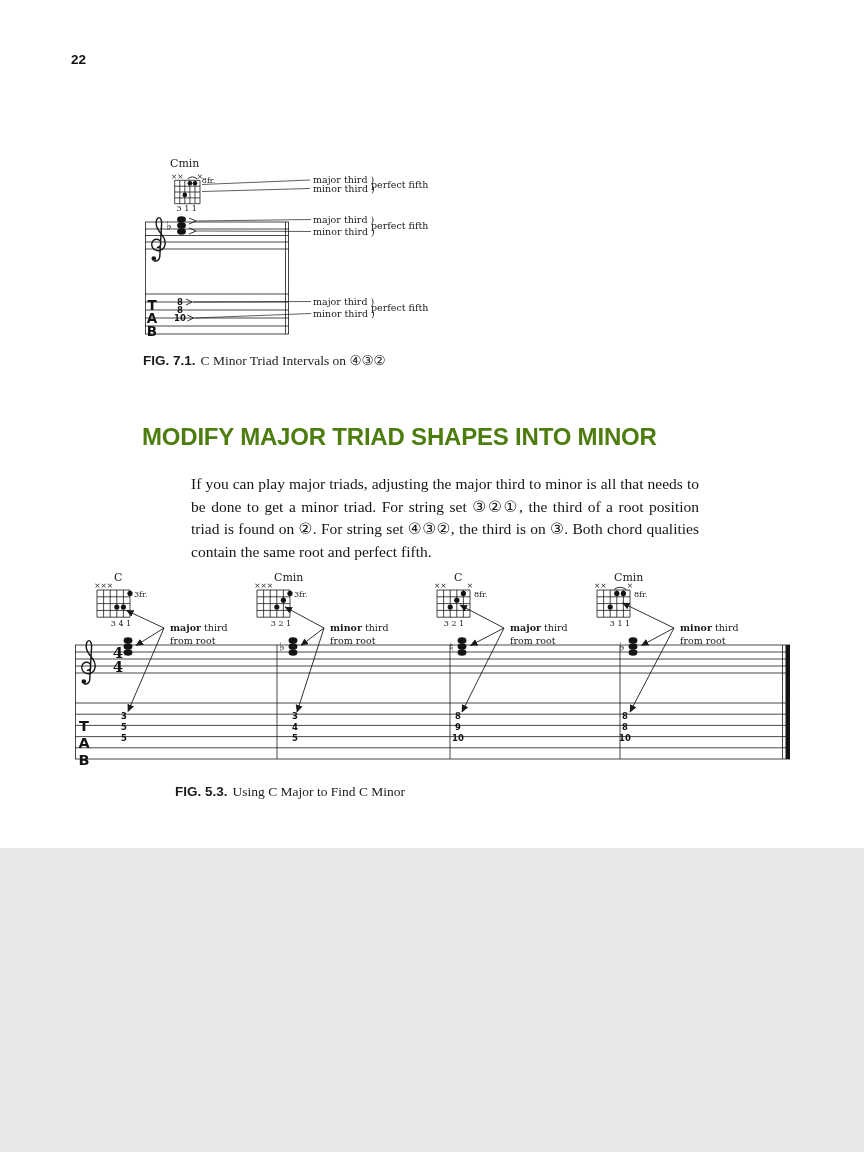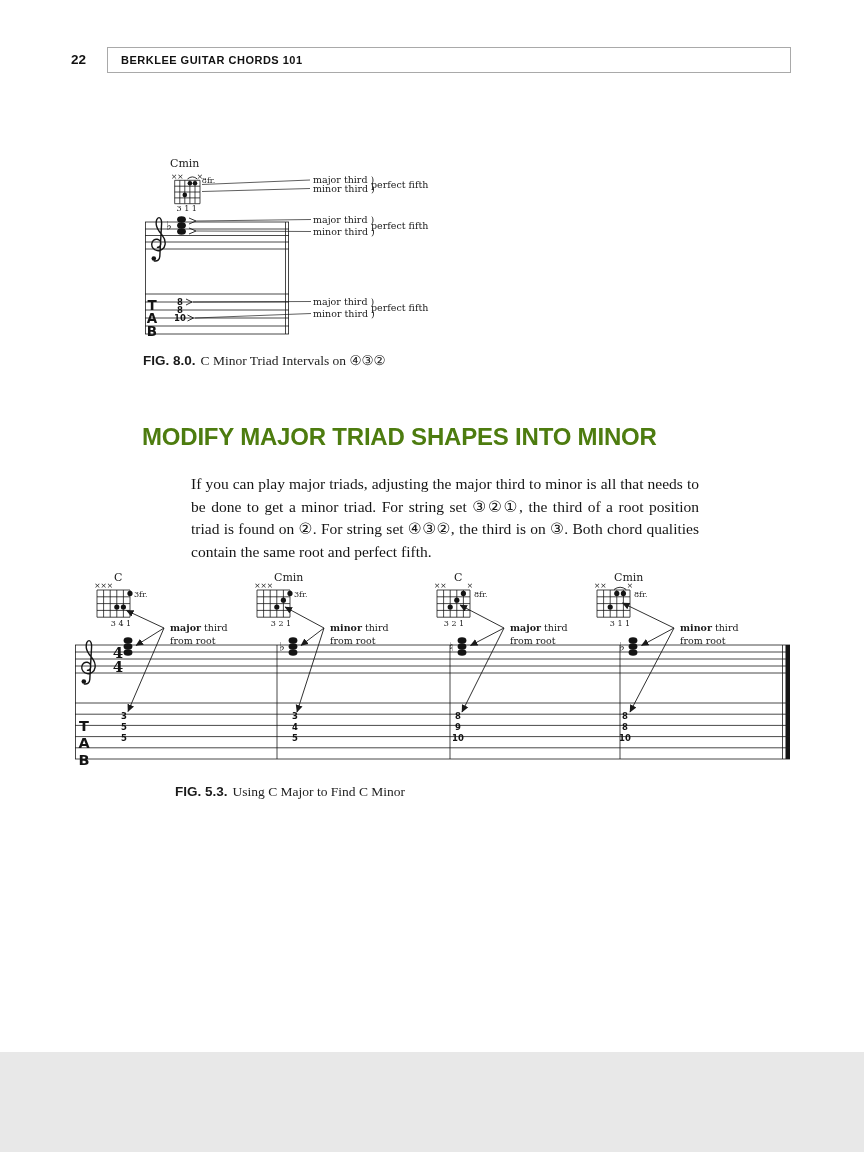--- a/index.html
+++ b/index.html
@@ -1,16 +1,16 @@
 <!DOCTYPE html>
 <html><head>
 <meta charset="utf-8">
 <style>
   html,body{margin:0;padding:0;background:#e8e8e8;}
-  .page{position:relative;width:864px;height:1052px;background:#ffffff;overflow:hidden;
+  .page{position:relative;width:864px;height:848px;background:#ffffff;overflow:hidden;
         font-family:"Liberation Sans",sans-serif;color:#1b1b1b;}
   .pagenum{position:absolute;left:71px;top:52px;font:bold 13.5px "Liberation Sans",sans-serif;color:#111;}
   .runhead{position:absolute;left:107px;top:47px;width:684px;height:26px;border:1px solid #a9a9a9;
            display:flex;align-items:center;box-sizing:border-box;}
   .runhead span{margin-left:13px;font:bold 11px "Liberation Sans",sans-serif;letter-spacing:.5px;color:#111;}
   .intro{position:absolute;left:215px;top:115px;font:15.5px "Liberation Serif","DejaVu Sans",serif;color:#151515;}
   .fig{position:absolute;}
   .caption{position:absolute;left:143px;font-size:13.5px;color:#222;}
   .caption b{font-weight:bold;color:#1a1a1a;}
   .caption span{margin-left:5px;font-family:Liberation Serif, serif;}
@@ -34,23 +34,20 @@
   .acc{font:12px "DejaVu Sans",sans-serif;fill:#141414;}
   .tsig{font:bold 15px "DejaVu Serif",serif;fill:#141414;text-anchor:middle;}
   .note{fill:#141414;}
 </style>
 </head>
 <body>
 
 <div class="page">
 
   <div class="pagenum">22</div>
-  <div class="runhead">
-    <span>BERKLEE GUITAR CHORDS 101</span>
-  </div>
 
 
   <svg class="fig" style="left:140px;top:150px;" width="430" height="200" viewBox="0 0 430 200">
 
     <g>
       <text x="30" y="17" class="ts11">Cmin</text>
       <text x="37.2" y="28.6" class="ts75 mid">××</text>
       <text x="60" y="28.6" class="ts75 mid">×</text>
       <g>
         <line class="ln" x1="34.7" y1="30.3" x2="34.7" y2="53.7"></line>
@@ -132,21 +129,21 @@
     <g>
       <line class="thin" x1="53" y1="152" x2="171" y2="151.5"></line>
       <line class="thin" x1="55" y1="168" x2="171" y2="163.5"></line>
       <text x="173" y="154.5" class="ts95">major third )</text>
       <text x="173" y="166.5" class="ts95">minor third )</text>
       <text x="231" y="160.5" class="ts95">perfect fifth</text>
     </g>
   </svg>
 
   <div class="caption" style="top:352px;">
-    <b>FIG. 8.0.</b><span>C Minor Triad Intervals on ④③②</span>
+    <b>FIG. 7.1.</b><span>C Minor Triad Intervals on ④③②</span>
   </div>
 
   <div class="heading">MODIFY MAJOR TRIAD SHAPES INTO MINOR</div>
   <div class="bodytext">If you can play major triads, adjusting the major third to minor is all that needs to be done to get a minor triad. For string set ③②①, the third of a root position triad is found on ②. For string set ④③②, the third is on ③. Both chord qualities contain the same root and perfect fifth.</div>
 
   <svg class="fig" style="left:68px;top:565px;" width="730" height="218" viewBox="0 0 730 218">
     <defs>
       <marker id="arw" markerWidth="8" markerHeight="8" refX="7" refY="4" orient="auto" markerUnits="userSpaceOnUse">
         <path d="M0,0.5 L7.5,4 L0,7.5 z" fill="#1a1a1a"></path>
       </marker>

